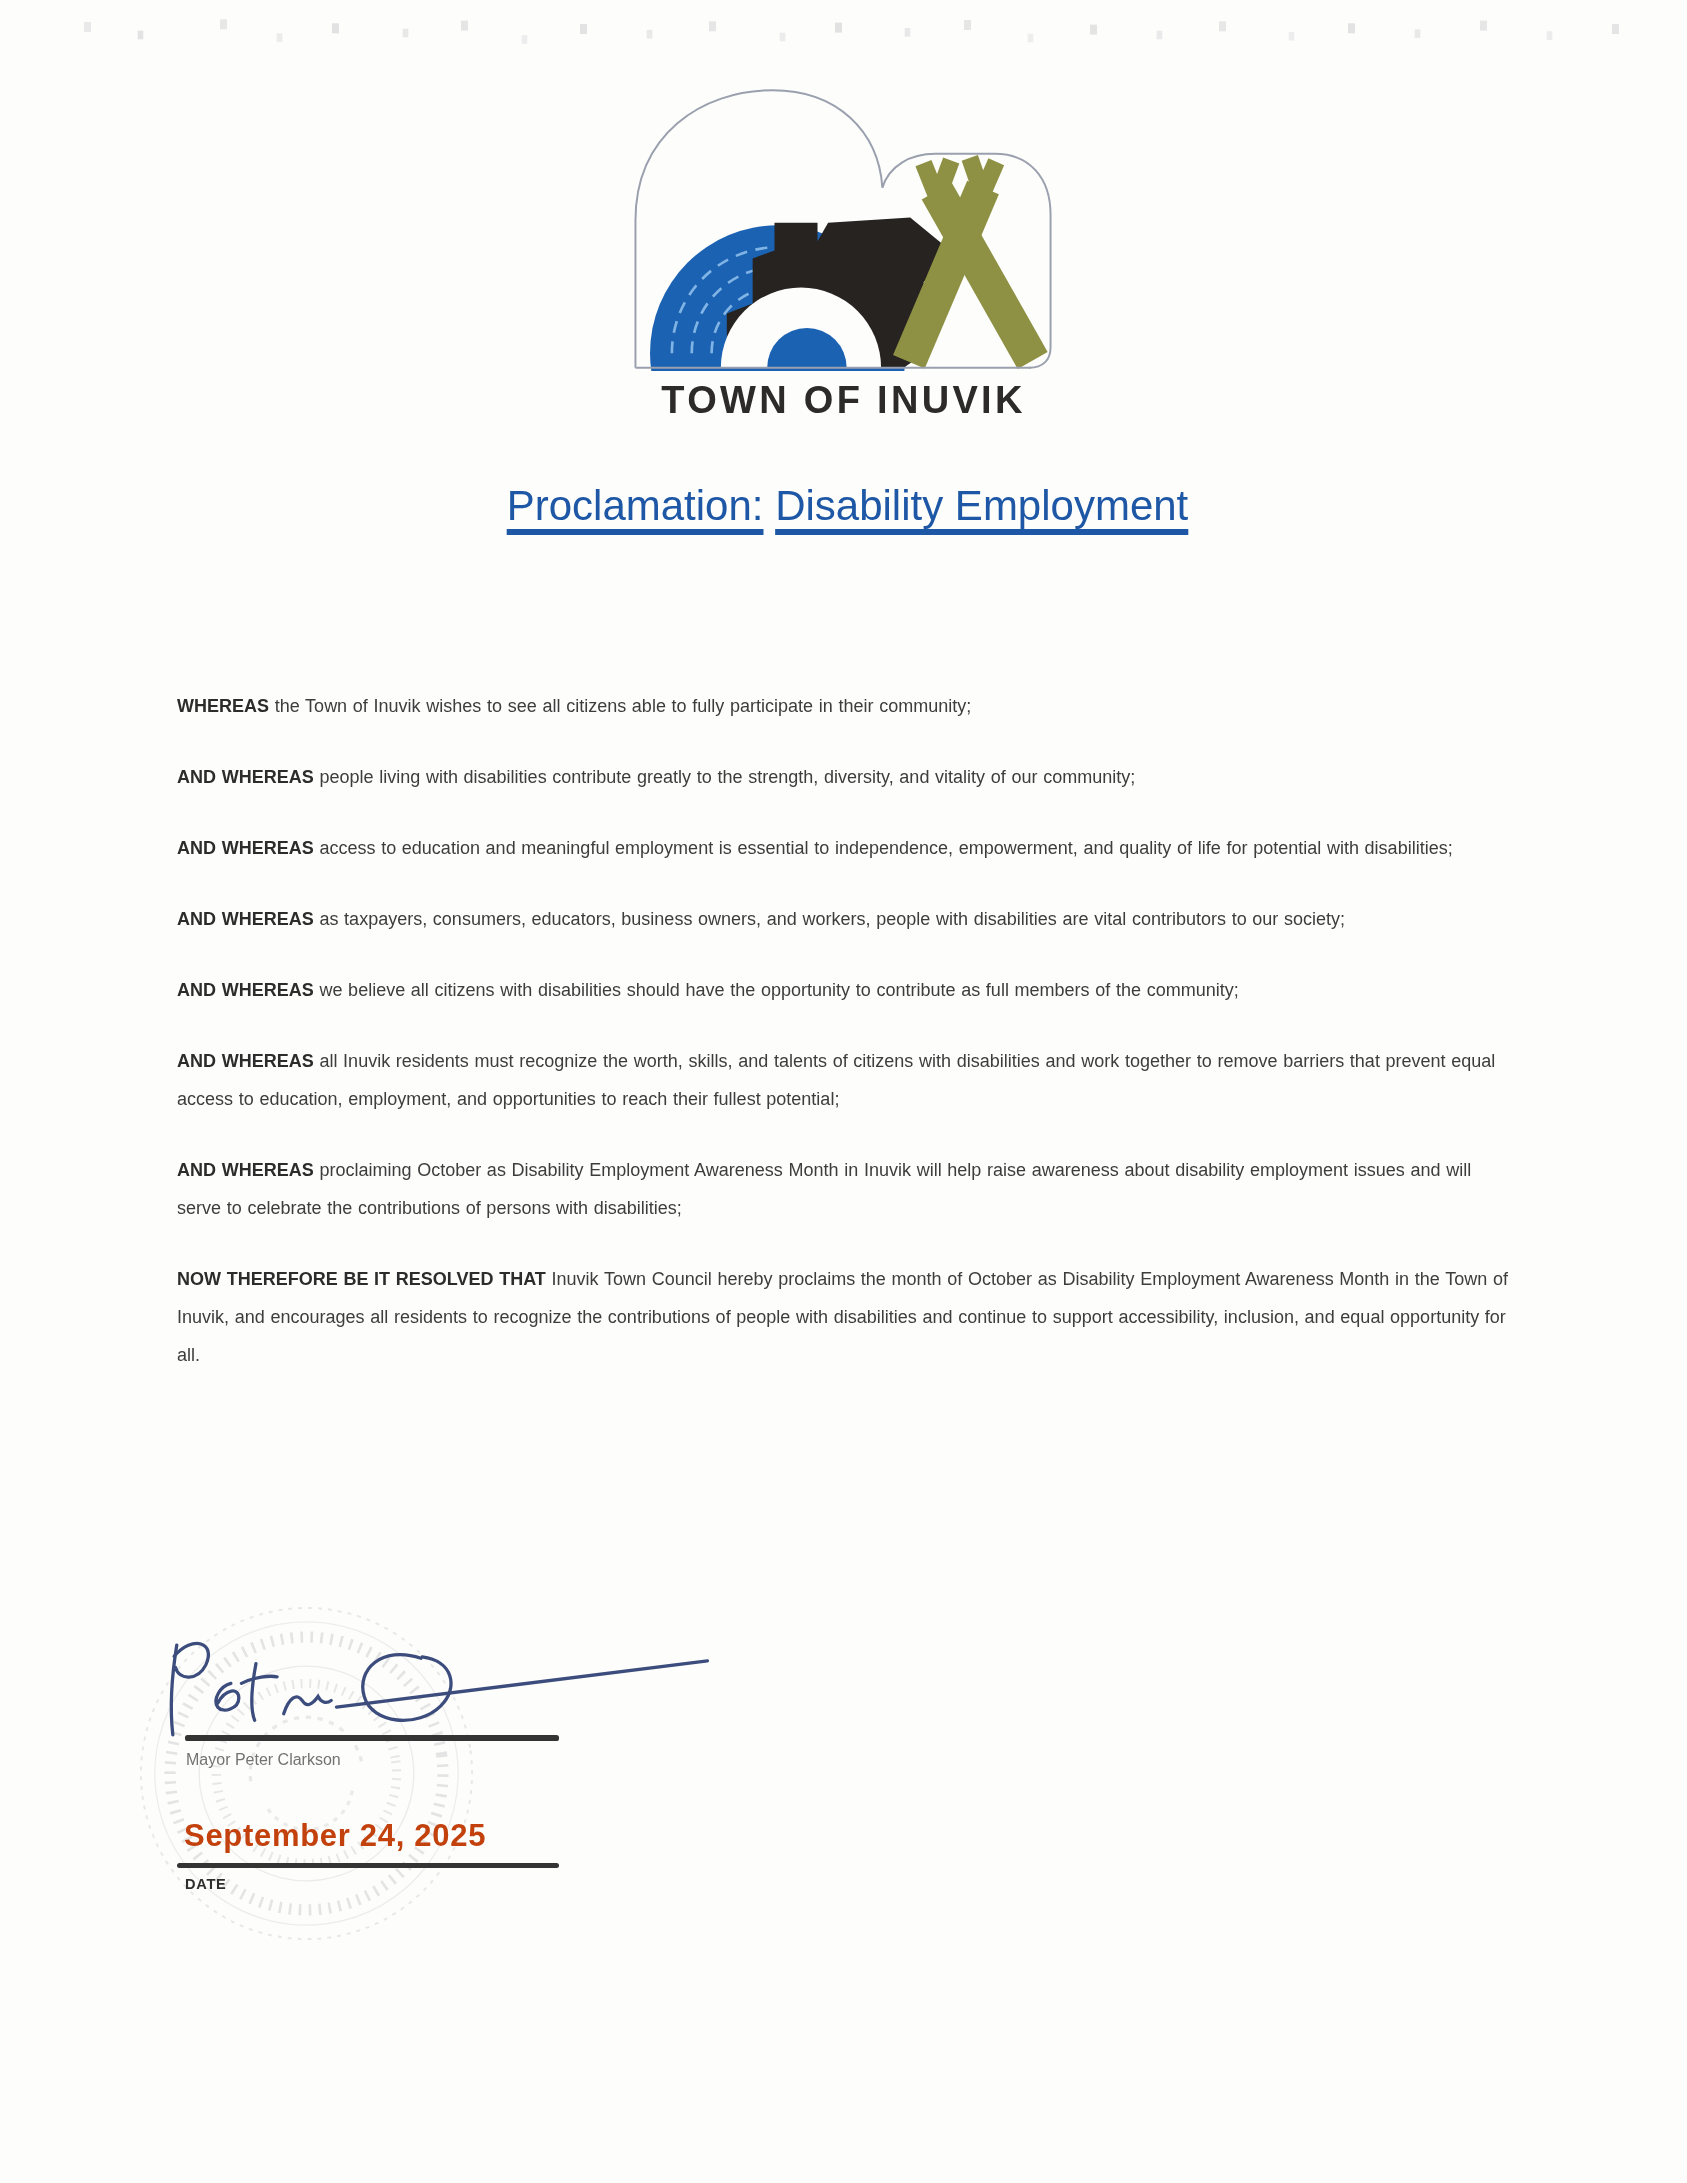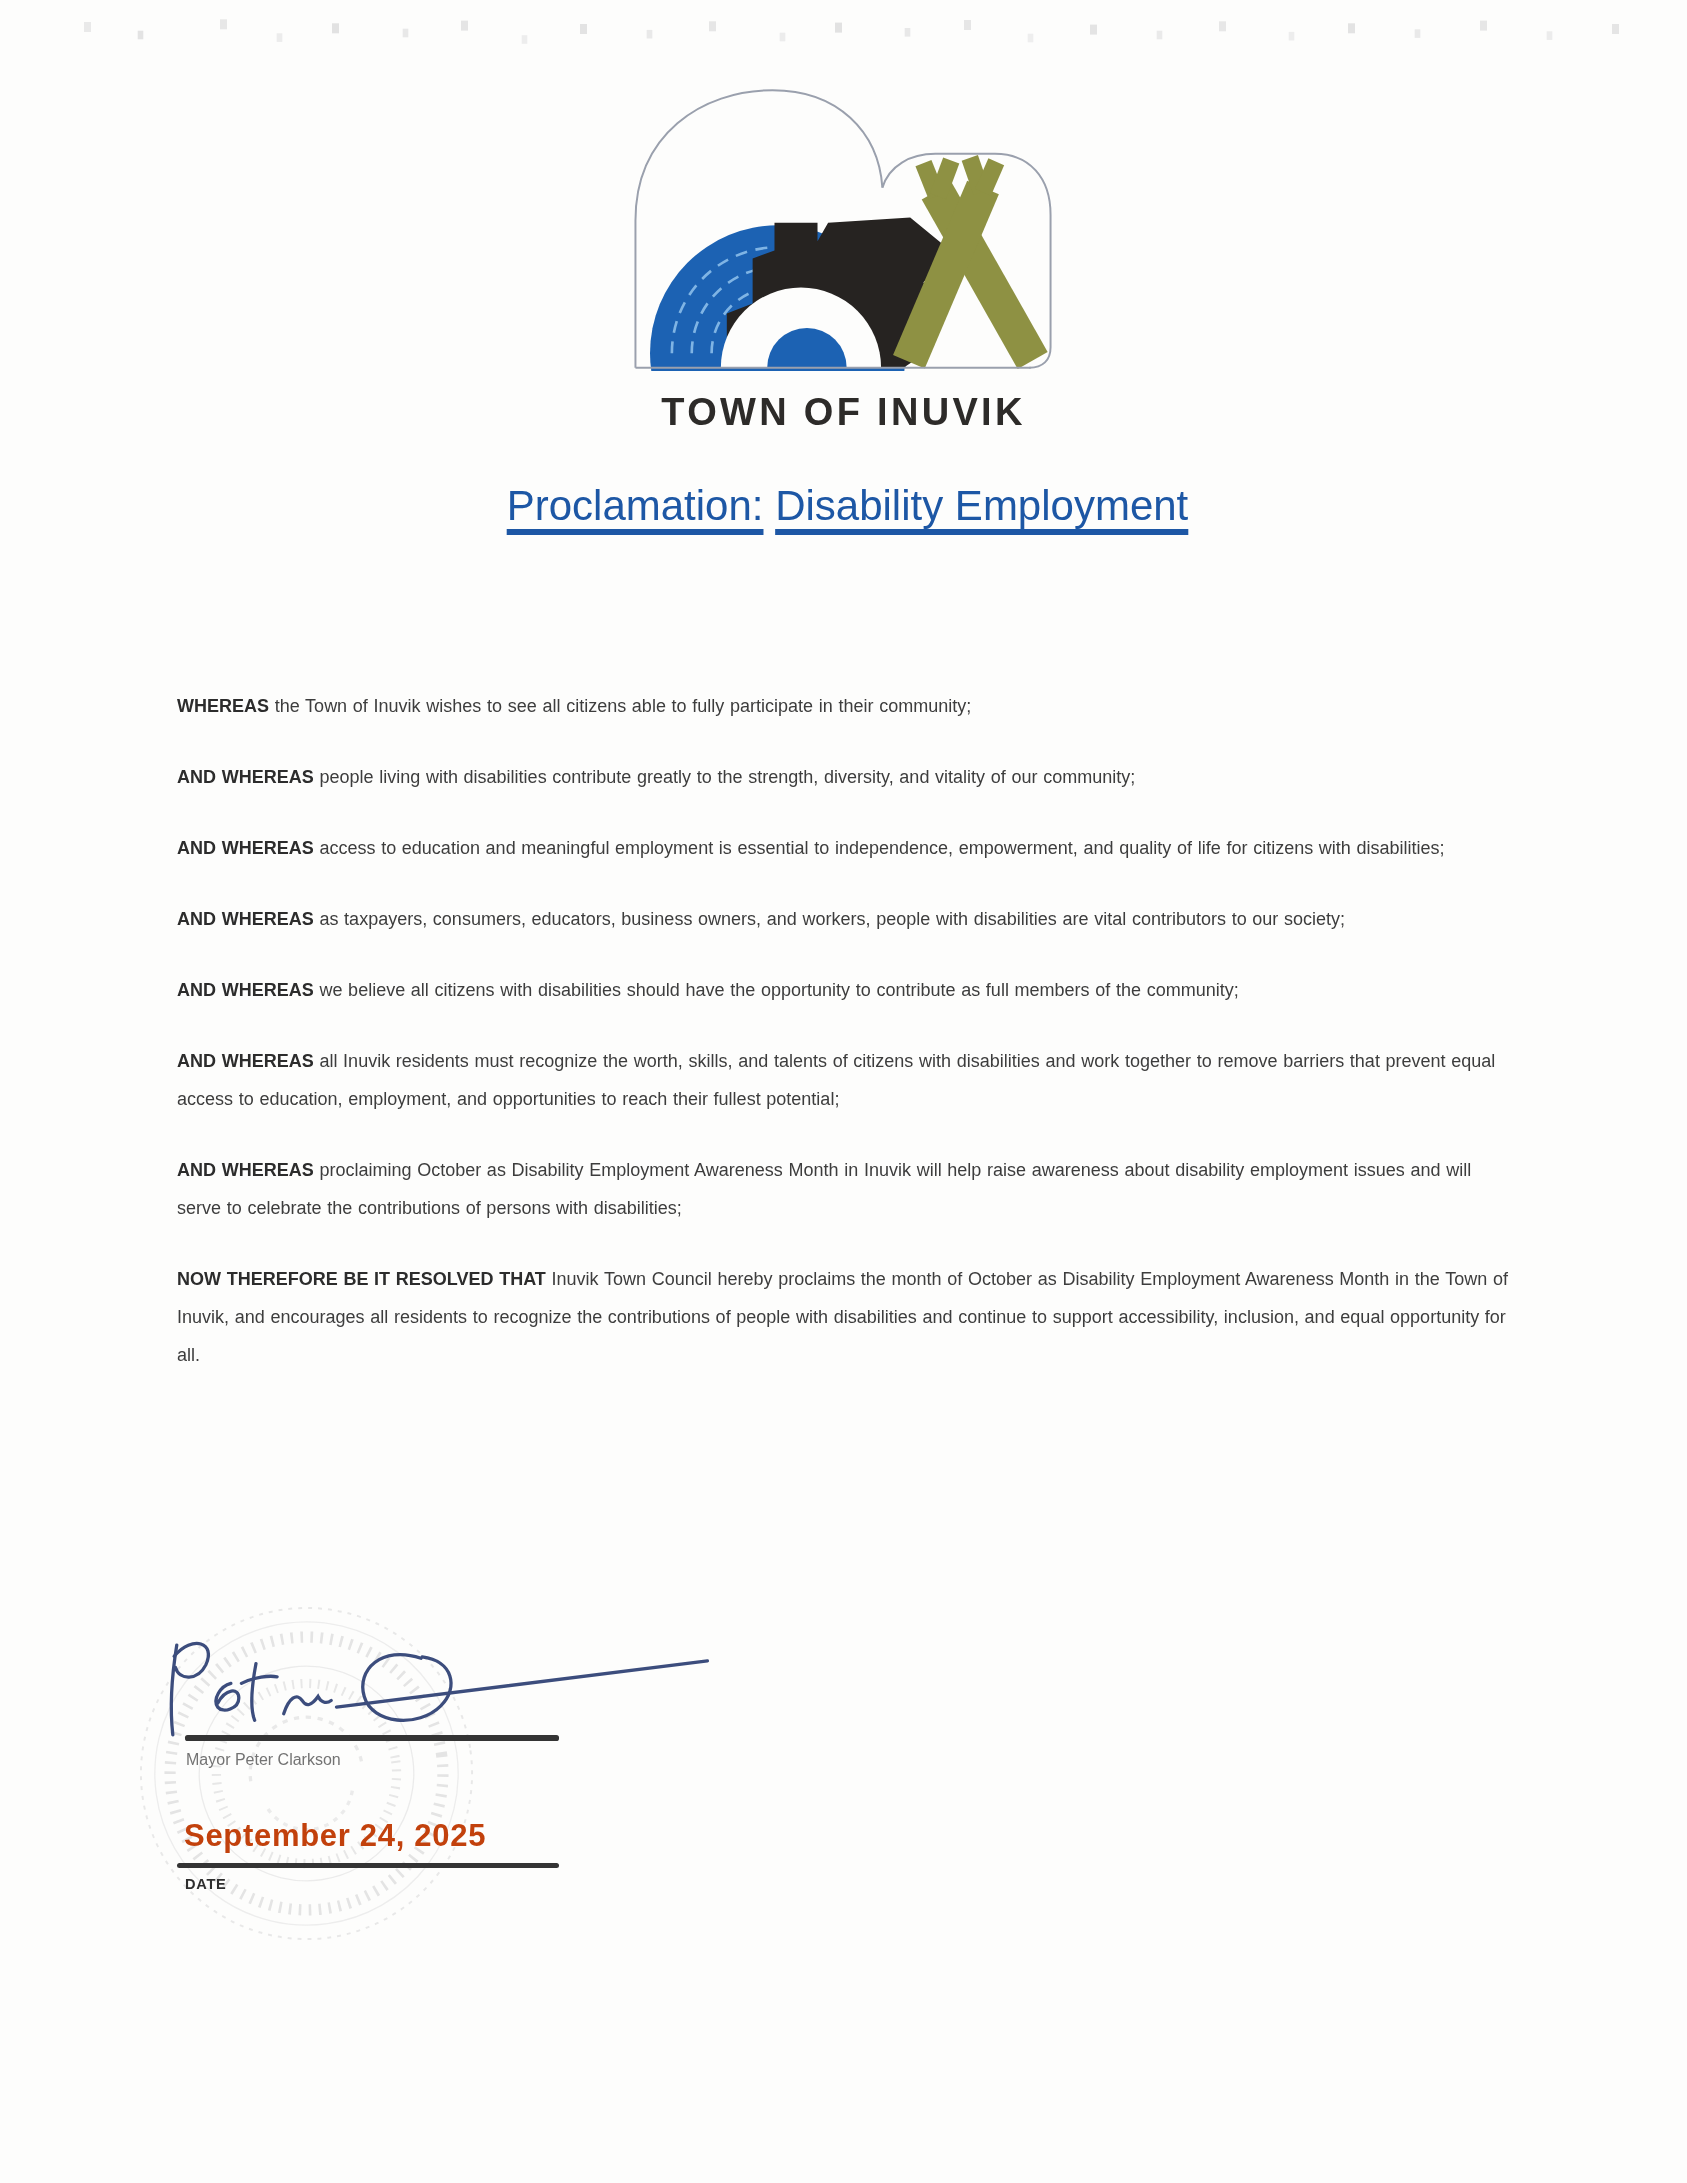--- a/index.html
+++ b/index.html
@@ -17,21 +17,21 @@
     463px 2.6px 0 2px #e5e5e5,523px 16.5px 0 1.3px #ededed,582px 6px 0 2px #e3e3e3,
     648px 11.2px 0 1.3px #e9e9e9,711px 3.3px 0 2px #e6e6e6,781px 14px 0 1.3px #ececec,
     837px 4.6px 0 2px #e2e2e2,906px 9.3px 0 1.3px #e8e8e8,966px 2px 0 2px #e6e6e6,
     1029px 15px 0 1.3px #eeeeee,1092px 6.6px 0 2px #e4e4e4,1158px 12px 0 1.3px #eaeaea,
     1221px 3.3px 0 2px #e7e7e7,1290px 13.2px 0 1.3px #ededed,1350px 5.3px 0 2px #e3e3e3,
     1416px 10.6px 0 1.3px #e9e9e9,1482px 2.6px 0 2px #e6e6e6,1548px 12.6px 0 1.3px #ececec,
     1614px 6px 0 2px #e5e5e5;}
 
   .logo-wrap{position:absolute;top:85px;left:50%;transform:translateX(-50%);text-align:center;}
   .logo-svg{display:block;margin:0 auto;}
-  .org-name{margin-top:20px;font-size:38px;font-weight:900;letter-spacing:3.3px;color:#2d2b29;}
+  .org-name{margin-top:8px;font-size:38px;font-weight:900;letter-spacing:3.3px;color:#2d2b29;}
 
   .title{position:absolute;top:471px;left:4px;width:100%;text-align:center;
     color:#1d57a5;font-size:42px;font-weight:normal;line-height:70px;}
   .title .u{text-decoration:underline;text-decoration-thickness:6px;text-underline-offset:9.3px;}
 
   .body-text{position:absolute;top:643px;left:177px;width:1334px;
     font-size:18px;line-height:38px;color:#3d3d3d;word-spacing:0.7px;margin-top:44px;}
   .body-text p{margin:0 0 33px 0;}
   .lead{font-weight:bold;color:#2c2c2c;}
 
@@ -93,21 +93,21 @@
   </div>
 
   <div class="title">
     <div><span class="u">Proclamation:</span>&nbsp;<span class="u">Disability Employment</span></div>
   </div>
 
   <div class="body-text">
 
   <p><span class="lead">WHEREAS</span><span> the Town of Inuvik wishes to see all citizens able to fully participate in their community;</span></p>
       <p><span class="lead">AND WHEREAS</span><span> people living with disabilities contribute greatly to the strength, diversity, and vitality of our community;</span></p>
-      <p><span class="lead">AND WHEREAS</span><span> access to education and meaningful employment is essential to independence, empowerment, and quality of life for citizens with disabilities;</span></p>
+      <p><span class="lead">AND WHEREAS</span><span> access to education and meaningful employment is essential to independence, empowerment, and quality of life for potential with disabilities;</span></p>
       <p><span class="lead">AND WHEREAS</span><span> as taxpayers, consumers, educators, business owners, and workers, people with disabilities are vital contributors to our society;</span></p>
       <p><span class="lead">AND WHEREAS</span><span> we believe all citizens with disabilities should have the opportunity to contribute as full members of the community;</span></p>
       <p><span class="lead">AND WHEREAS</span><span> all Inuvik residents must recognize the worth, skills, and talents of citizens with disabilities and work together to remove barriers that prevent equal access to education, employment, and opportunities to reach their fullest potential;</span></p>
       <p><span class="lead">AND WHEREAS</span><span> proclaiming October as Disability Employment Awareness Month in Inuvik will help raise awareness about disability employment issues and will serve to celebrate the contributions of persons with disabilities;</span></p>
       <p><span class="lead">NOW THEREFORE BE IT RESOLVED THAT</span><span> Inuvik Town Council hereby proclaims the month of October as Disability Employment Awareness Month in the Town of Inuvik, and encourages all residents to recognize the contributions of people with disabilities and continue to support accessibility, inclusion, and equal opportunity for all.</span></p>
     </div>
 
   <svg class="seal" width="351" height="351" viewBox="0 0 530 530">
     <g transform="rotate(-8 265 265)" fill="none">
       <circle cx="265" cy="265" r="250" stroke="#e2e2e2" stroke-width="3" stroke-dasharray="6 9"></circle>

